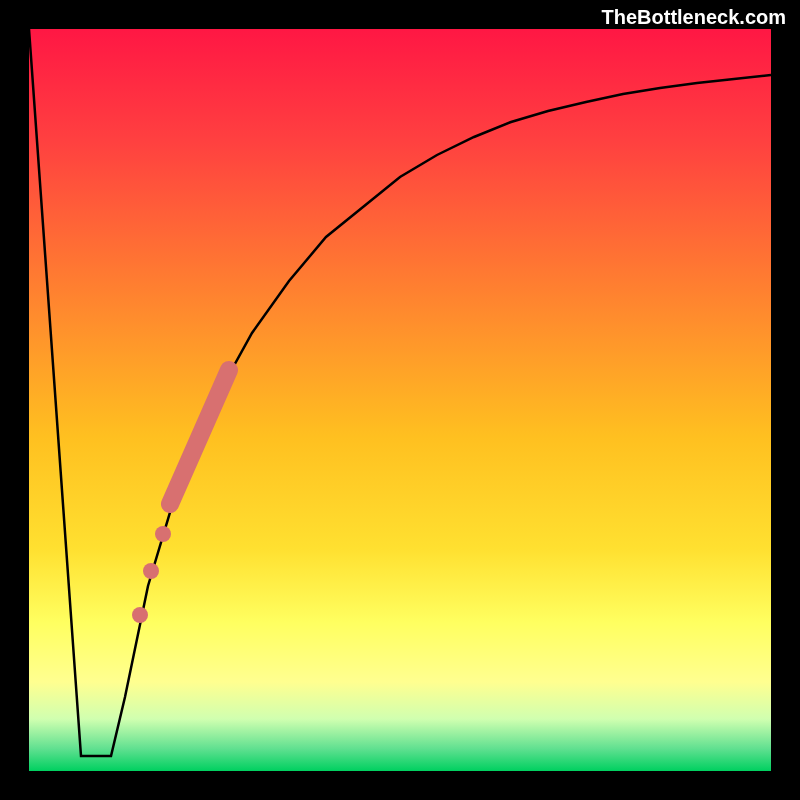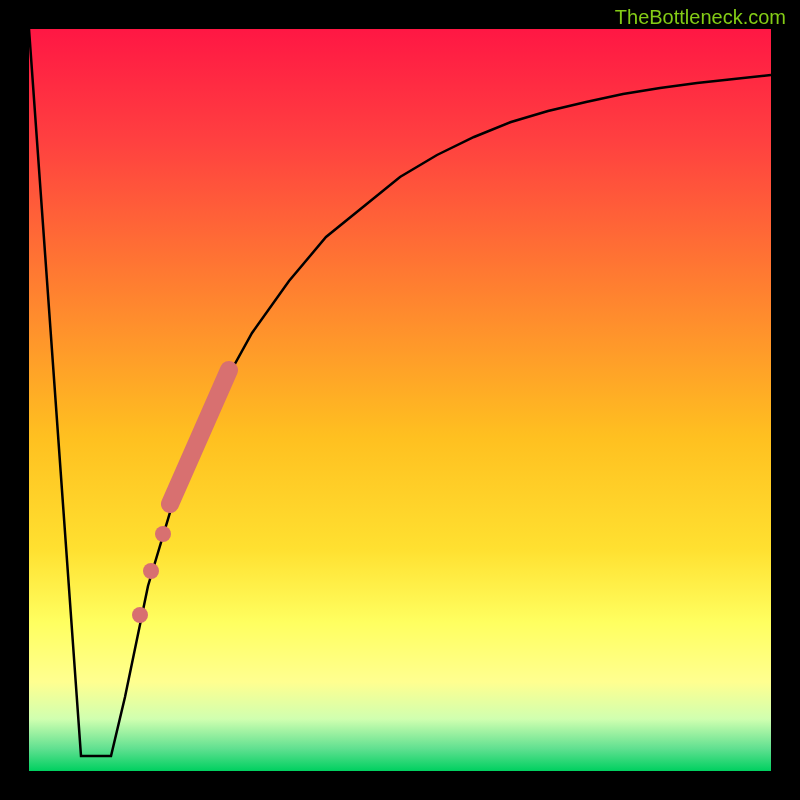--- a/index.html
+++ b/index.html
@@ -1,17 +1,17 @@
 <!DOCTYPE html>
 <html><head>
 <meta charset="utf-8">
 <style>
   * { margin: 0; padding: 0; box-sizing: border-box; }
   body { width: 800px; height: 800px; background: #000; position: relative; font-family: Arial, sans-serif; }
-  .watermark { position: absolute; top: 6px; right: 14px; color: #84cc16; font-size: 20px; font-weight: normal; z-index: 10; }
+  .watermark { position: absolute; top: 6px; right: 14px; color: #ffffff; font-size: 20px; font-weight: bold; z-index: 10; }
   .plot-area { position: absolute; top: 29px; left: 29px; width: 742px; height: 742px; }
   .gradient-bg { position: absolute; top: 0; left: 0; width: 100%; height: 100%; }
   .curve-svg { position: absolute; top: 0; left: 0; width: 100%; height: 100%; }
 </style>
 </head>
 <body>
 
 <div class="watermark">TheBottleneck.com</div>
 
 <div class="plot-area">

